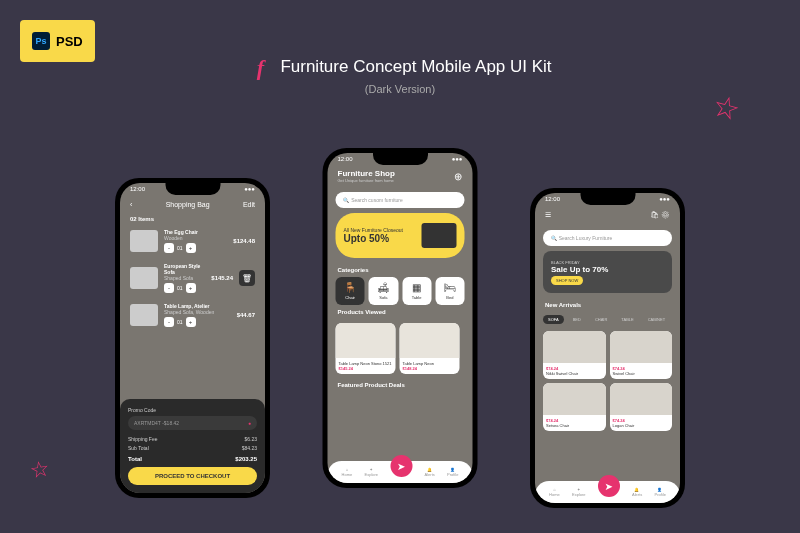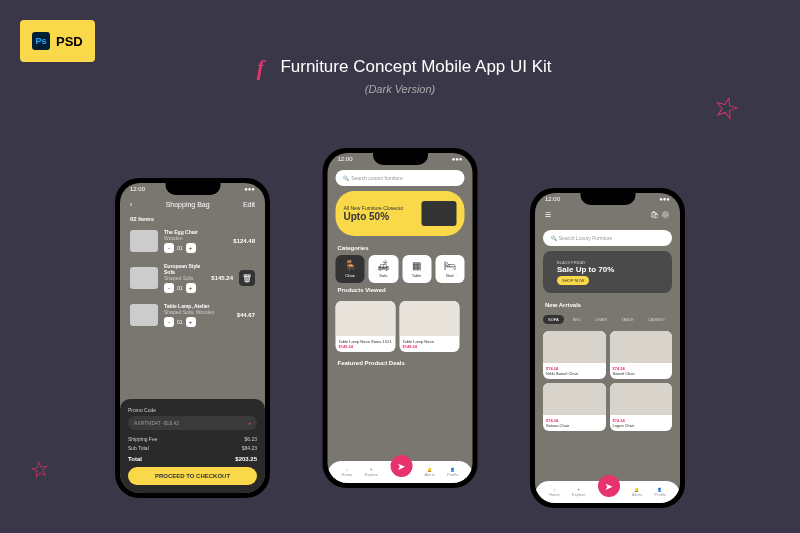--- a/index.html
+++ b/index.html
@@ -3,21 +3,21 @@
 <meta charset="utf-8">
 <style>
 *{margin:0;padding:0;box-sizing:border-box;font-family:-apple-system,BlinkMacSystemFont,sans-serif}
 body{background:#3a3748;width:800px;height:533px;position:relative;overflow:hidden;color:#fff}
 .psd-badge{position:absolute;top:20px;left:20px;background:#f9d949;color:#000;padding:12px 12px;border-radius:4px;font-weight:600;font-size:13px;display:flex;align-items:center;gap:6px}
 .ps-icon{width:18px;height:18px;background:#001e36;border-radius:3px;display:flex;align-items:center;justify-content:center;color:#31a8ff;font-size:9px;font-weight:700}
 .title-area{position:absolute;top:55px;left:50%;transform:translateX(-50%);text-align:center}
 .title-row{display:flex;align-items:center;gap:8px;justify-content:center}
 .f-logo{width:24px;height:24px;color:#e6336e;font-size:22px;font-style:italic;font-weight:700;font-family:serif}
 .main-title{font-size:17px;font-weight:500;color:#fff}
-.subtitle{font-size:11px;color:#aaa;font-style:italic;margin-top:4px}
+.subtitle{font-size:11px;color:#aaa;margin-top:4px}
 .star{position:absolute;color:#e6336e}
 .star1{top:90px;right:60px;font-size:30px;transform:rotate(15deg)}
 .star2{bottom:50px;left:30px;font-size:22px;transform:rotate(-10deg)}
 .phone{position:absolute;width:155px;height:320px;background:#000;border-radius:24px;padding:5px}
 .phone1{bottom:35px;left:115px}
 .phone2{bottom:45px;left:50%;transform:translateX(-50%);height:340px}
 .phone3{bottom:25px;right:115px}
 .screen{width:100%;height:100%;background:#7a7670;border-radius:20px;overflow:hidden;position:relative;font-size:6px;color:#222}
 .notch{position:absolute;top:0;left:50%;transform:translateX(-50%);width:55px;height:12px;background:#000;border-radius:0 0 10px 10px;z-index:10}
 .status{display:flex;justify-content:space-between;padding:3px 10px;font-size:6px;color:#fff}
@@ -43,21 +43,21 @@
 .cart-img{width:28px;height:22px;background:#ccc;border-radius:3px}
 .cart-info{flex:1;font-size:5px;color:#fff}
 .cart-price{font-size:6px;font-weight:600;color:#fff}
 .qty{display:flex;gap:3px;align-items:center;margin-top:2px}
 .qty-btn{width:10px;height:10px;background:#fff;border-radius:3px;font-size:6px;display:flex;align-items:center;justify-content:center;color:#333}
 .cart-footer{position:absolute;bottom:0;left:0;right:0;background:#2a2a2a;padding:8px;border-radius:10px 10px 0 0}
 .promo-input{background:#3a3a3a;border-radius:10px;padding:4px 6px;font-size:5px;color:#999;display:flex;justify-content:space-between;align-items:center;margin-bottom:6px}
 .fee-row{display:flex;justify-content:space-between;font-size:5px;color:#ccc;margin:3px 0}
 .total-row{display:flex;justify-content:space-between;font-size:6px;font-weight:700;color:#fff;margin:5px 0}
 .checkout-btn{background:#f9d949;color:#333;text-align:center;padding:6px;border-radius:12px;font-size:6px;font-weight:700}
-.banner{margin:5px 8px;background:#4a4a4a;border-radius:8px;height:42px;display:flex;align-items:center;padding:14px;position:relative}
+.banner{margin:5px 8px;background:#4a4a4a;border-radius:8px;height:42px;display:flex;align-items:center;padding:8px;position:relative}
 .banner-text{font-size:4px;color:#ccc}
 .banner-big{font-size:8px;font-weight:700;color:#fff}
 .banner-btn{background:#f9d949;color:#333;font-size:4px;padding:2px 5px;border-radius:6px;display:inline-block;margin-top:2px}
 .tabs{display:flex;gap:4px;padding:3px 8px;font-size:4px;color:#ccc}
 .tab{padding:2px 5px;border-radius:6px}
 .tab.active{background:#333;color:#fff}
 .grid{display:grid;grid-template-columns:1fr 1fr;gap:4px;padding:4px 8px}
 .grid-card{background:#fff;border-radius:6px;overflow:hidden}
 .grid-img{height:32px;background:#d8d4cc}
 .grid-info{padding:3px;font-size:4px;color:#333}
@@ -159,20 +159,29 @@
   </div>
 </div>
 
 <div class="phone phone2">
   <div class="screen">
     <div class="notch"></div>
     <div class="status">
         <span>12:00</span>
         <span>●●●</span>
       </div>
+    <div style="padding:4px 10px;color:#fff">
+      <div style="display:flex;justify-content:space-between;align-items:center">
+        <div>
+          <div style="font-size:8px;font-weight:700">Furniture Shop</div>
+          <div style="font-size:4px;color:#ccc">Get Unique furniture from home</div>
+        </div>
+        <span style="font-size:10px">⊕</span>
+      </div>
+    </div>
     <div class="search-bar"><span>🔍</span> <span>Search cusom furniture</span></div>
     <div class="promo">
       <div>
         <div class="promo-text">All New Furniture Closeout</div>
         <div class="promo-big">Upto 50%</div>
       </div>
       <div class="promo-img"></div>
     </div>
     <div class="section-title">Categories</div>
     <div class="cat-row">

